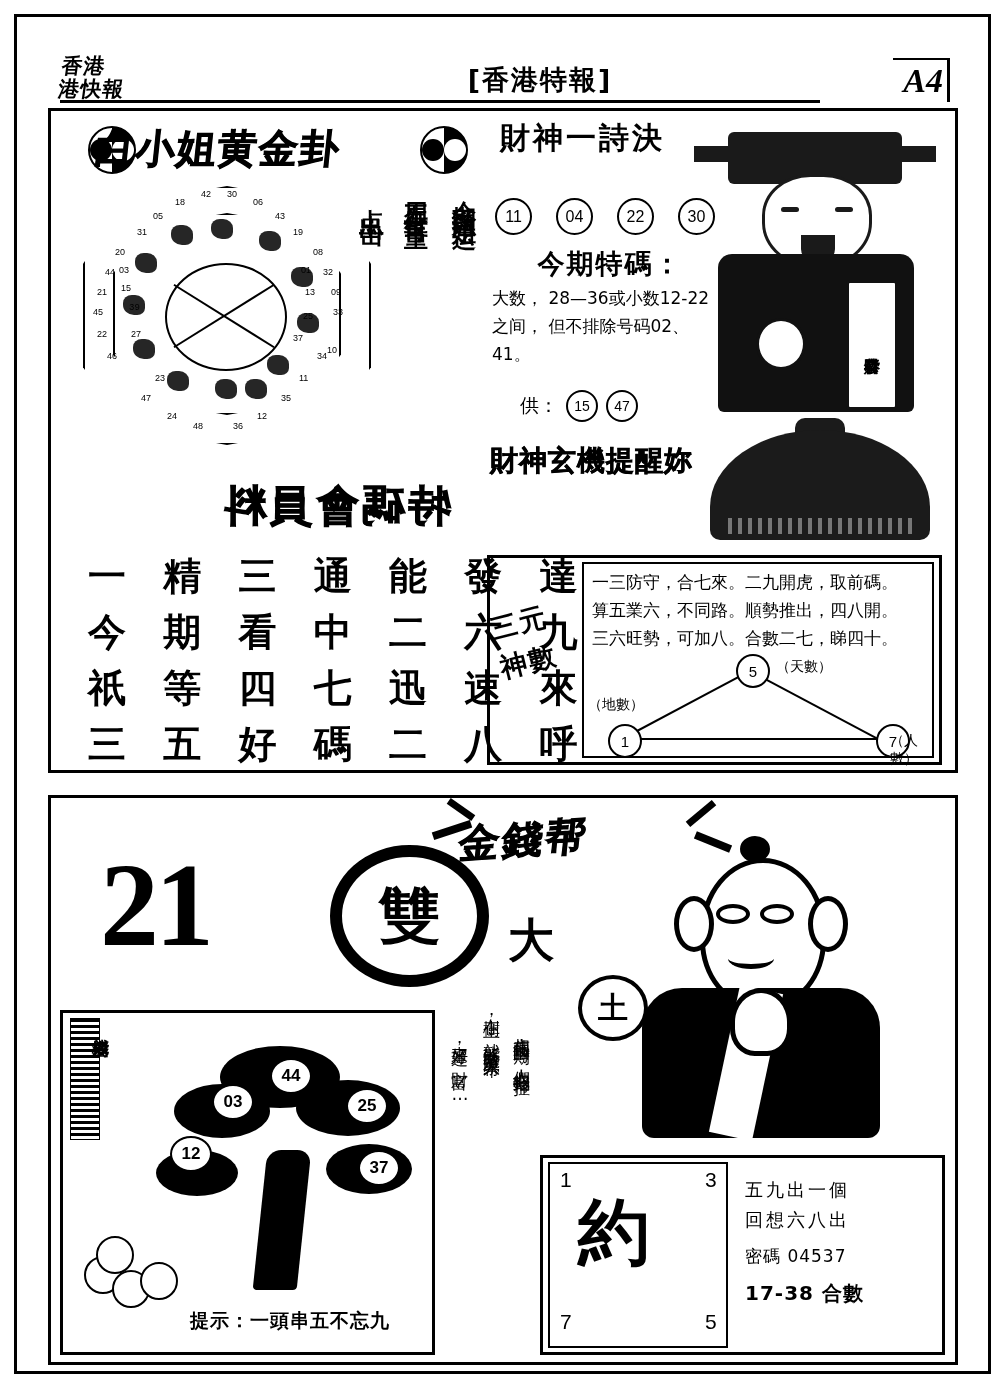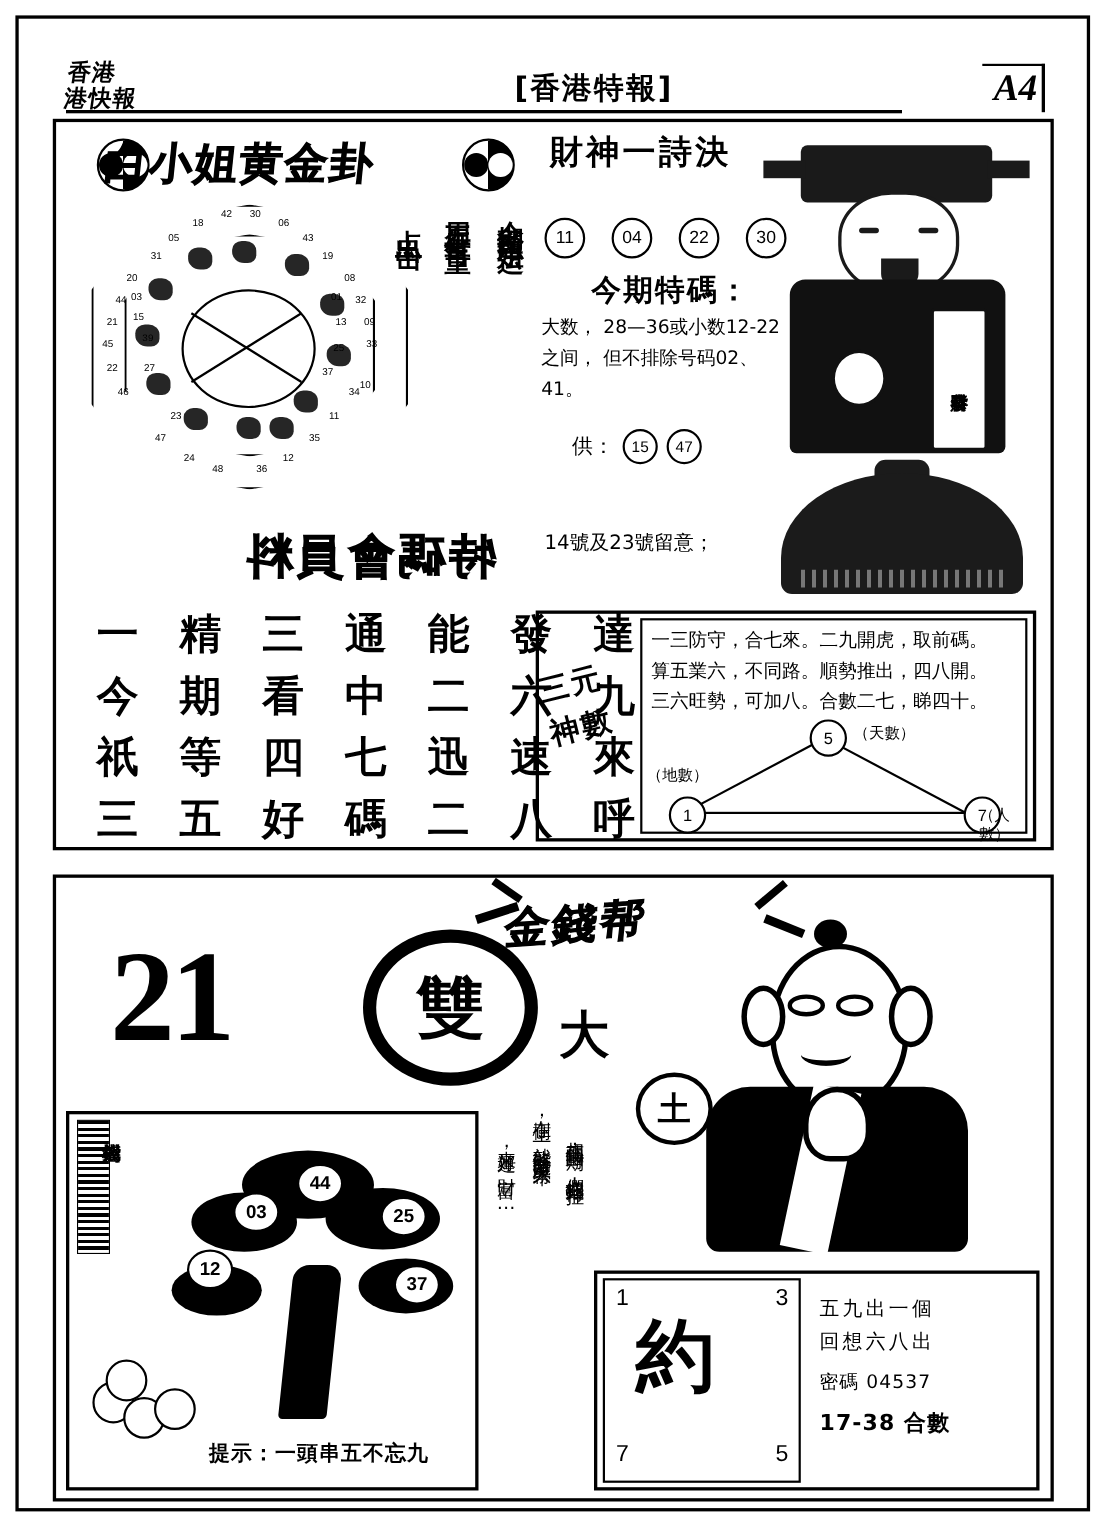--- a/index.html
+++ b/index.html
@@ -494,22 +494,22 @@
     <div class="numball">30</div>
   </div>
   <div class="jqtm-title">今期特碼：</div>
   <div class="jqtm-body">大数，   28—36或小数12-22之间，   但不排除号码02、41。</div>
   <div class="gong-line">
     <span>供：</span>
     <span class="numball">15</span>
     <span class="numball">47</span>
   </div>
 
+  <div class="xuanji-title">財神玄機提醒妳</div>
   <div class="xuanji-body">
-    <div>14號及23號留意；</div>
   </div>
 
   <div class="deity">
     <div class="hat"></div>
     <div class="face">
       <div class="eye l"></div>
       <div class="eye r"></div>
       <div class="mouthbeard"></div>
     </div>
     <div class="body">

